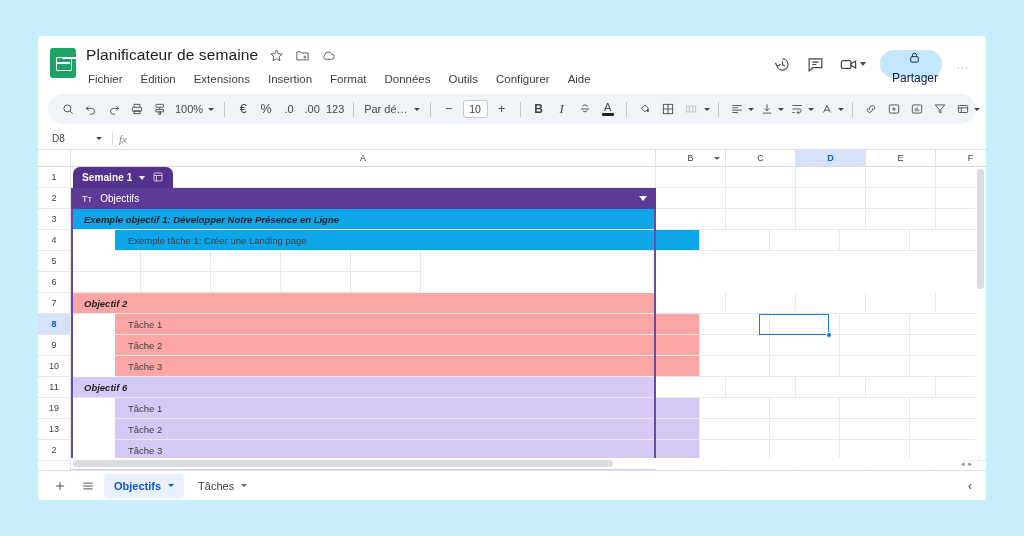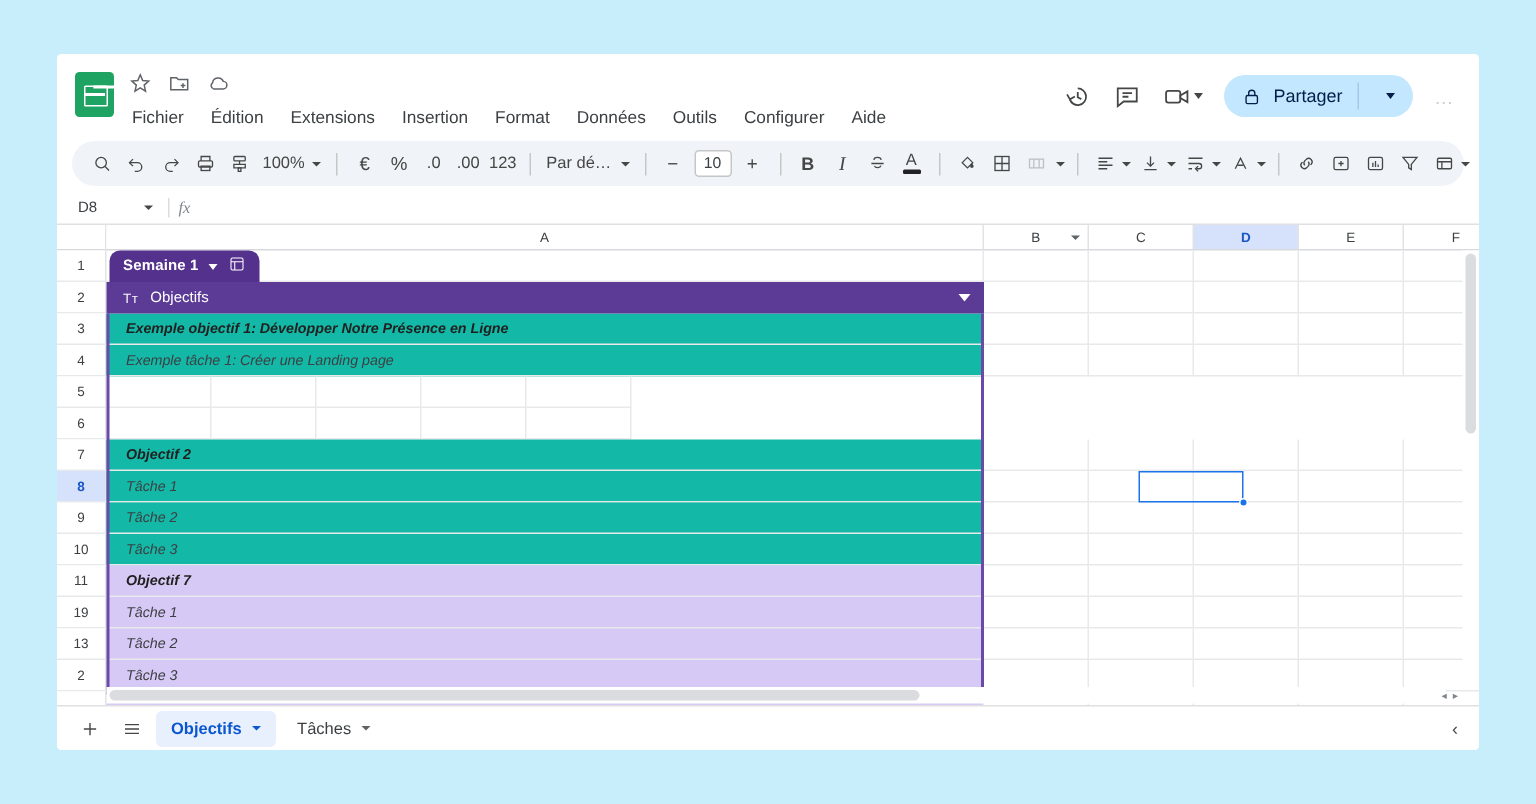--- a/index.html
+++ b/index.html
@@ -42,21 +42,21 @@
   .ticon svg { width: 100%; height: 100%; fill: none; stroke: #5f6368; stroke-width: 1.6; }
   .menu-row { display: flex; gap: 14px; margin-top: 4px; height: 18px; align-items: center; }
   .menu-item { font-size: 11.5px; color: #3c4043; white-space: nowrap; padding: 1px 2px; border-radius: 3px; }
   .title-actions { display: flex; align-items: center; gap: 14px; padding: 6px 4px 0 0; }
   .taction { width: 19px; height: 19px; color: #444746; display: flex; align-items: center; justify-content: center; }
   .taction svg { width: 100%; height: 100%; fill: none; stroke: #444746; stroke-width: 1.5; }
   .meet-wrap { display: flex; align-items: center; gap: 2px; }
   .caret { width: 0; height: 0; border-left: 3.5px solid transparent; border-right: 3.5px solid transparent; border-top: 4px solid #444746; }
   .share-btn {
     display: flex; align-items: center; background: #c2e7ff; border-radius: 18px;
-    height: 28px; padding: 0 4px 0 12px; gap: 8px;
+    height: 28px; padding: 0 4px 0 12px; gap: 8px; flex-direction: column;
   }
   .share-btn .lock { width: 13px; height: 13px; }
   .share-btn .lock svg { stroke: #041e49; stroke-width: 1.7; fill: none; }
   .share-label { font-size: 12px; color: #041e49; }
   .share-split { width: 1px; height: 18px; background: #a8c7e8; margin: 0 2px; }
   .share-caret { width: 22px; display: flex; justify-content: center; }
   .share-caret .caret { border-top-color: #041e49; }
   .avatar-dots { color: #c9ced3; font-size: 13px; letter-spacing: 1px; padding-right: 2px; }
 
   
@@ -114,25 +114,25 @@
     font-size: 9px; color: #3c4043; background: #fff;
     border-right: 1px solid #e2e3e5; border-bottom: 1px solid #e8e9eb;
   }
   .rh.sel { background: #d6e2fb; color: #1a56c4; font-weight: bold; }
   .cell {
     flex: none; border-right: 1px solid #e8e9eb; border-bottom: 1px solid #e8e9eb;
     font-size: 9.5px; display: flex; align-items: center; padding-left: 9px;
     color: #3c4043; white-space: nowrap; overflow: hidden;
   }
   .cell.a { padding-left: 13px; }
-  .cell.lv1 { background: #14b8a6; }
-  .cell.lv2 { background: #14b8a6; }
+  .cell.lv1 { background: #0ea5e9; }
+  .cell.lv2 { background: #fca5a5; }
   .cell.lv3 { background: #d7c9f5; }
   .cell.goal { font-weight: bold; font-style: italic; color: #1f1f1f; }
-  .cell.task { font-style: italic; color: #3c4043; }
+  .cell.task { color: #3c4043; margin-left: 44px; }
 
   
   .tablecard {
     position: absolute; left: 33px; top: 0; width: 585px;
     pointer-events: none;
   }
   .tc-tab {
     display: inline-flex; align-items: center; gap: 7px;
     background: #54318c; color: #fff; height: 21px;
     border-radius: 7px 7px 0 0; padding: 0 9px; margin-left: 2px;
@@ -187,20 +187,21 @@
 </head>
 <body>
 
 <div class="app">
 
   <div class="titlebar">
     <div class="logo"></div>
 
     <div class="title-col">
       <div class="title-row">
+        <span class="doc-title">Planificateur de semaine</span>
         <span class="ticon">
           <svg viewBox="0 0 24 24">
               <polygon points="12,3 14.6,9 21,9.6 16.2,14 17.6,20.4 12,17 6.4,20.4 7.8,14 3,9.6 9.4,9"></polygon>
             </svg>
         </span>
         <span class="ticon">
           <svg viewBox="0 0 24 24">
               <path d="M3 6h6l2 2h10v11H3z"></path>
               <path d="M16 12v5M13.5 14.5h5"></path>
             </svg>
@@ -573,21 +574,21 @@
         <div class="cell" style="width:70px;"></div>
         <div class="cell" style="width:70px;"></div>
         <div class="cell" style="width:70px;"></div>
         <div class="cell" style="width:70px;"></div>
         <div class="cell" style="width:70px;"></div>
 
       </div>
 
       <div class="row">
         <div class="rh">11</div>
-        <div class="cell a goal lv3" style="width:585px;">Objectif 7</div>
+        <div class="cell a goal lv3" style="width:585px;">Objectif 6</div>
         <div class="cell" style="width:70px;"></div>
         <div class="cell" style="width:70px;"></div>
         <div class="cell" style="width:70px;"></div>
         <div class="cell" style="width:70px;"></div>
         <div class="cell" style="width:70px;"></div>
 
       </div>
 
       <div class="row">
         <div class="rh">19</div>

